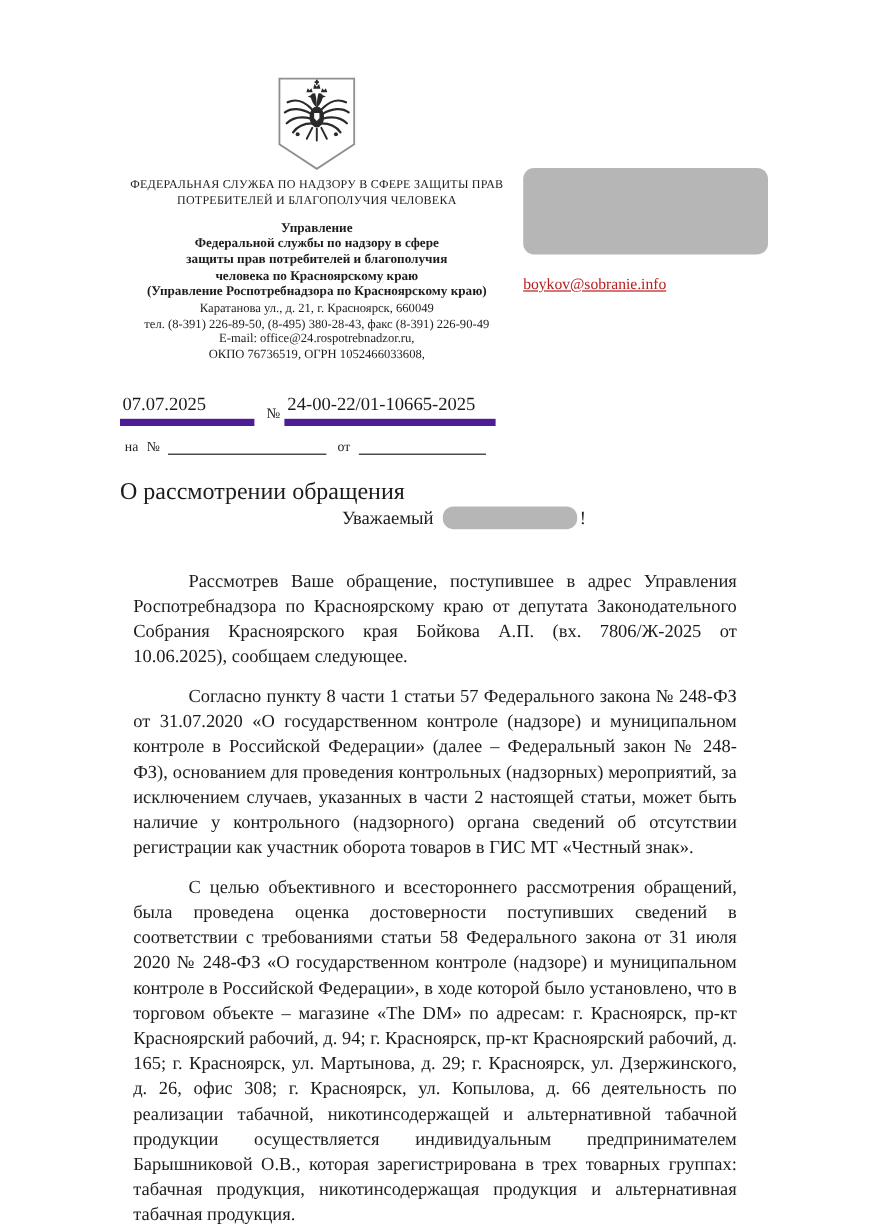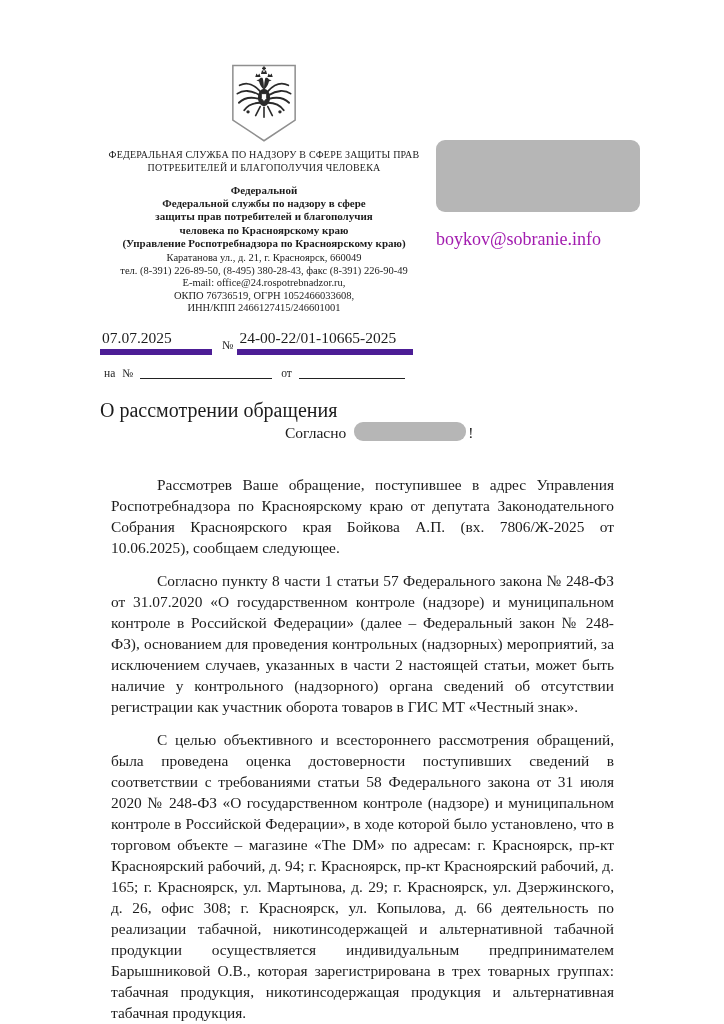--- a/index.html
+++ b/index.html
@@ -30,22 +30,22 @@
     font-size:10.5px;line-height:12.6px;
   }
   
   .recipient{position:absolute;left:436px;top:140px;width:208px;}
   .redacted-box{
     width:204px;height:72px;border-radius:9px;
     background:#b6b6b6;
   }
   .recipient-name{margin-top:13px;font-size:15.5px;}
   .recipient-email{
-    display:inline-block;margin-top:17px;font-size:18px;
-    color:#a21caf;cursor:pointer;
+    display:inline-block;margin-top:17px;font-size:13px;
+    color:#b91c1c;text-decoration:underline;cursor:pointer;
   }
   
   .date-row{position:absolute;left:100px;top:329px;font-size:15.5px;white-space:nowrap;}
   .u-line{display:inline-block;border-bottom:6px solid #4c1d95;padding:0 4px 2px 2px;text-align:left;}
   .date-field{min-width:106px;}
   .no-sign{display:inline-block;font-size:12px;transform:translateY(6px);margin:0 4px 0 10px;}
   .num-field{min-width:170px;}
   .ref-row{position:absolute;left:104px;top:366px;font-size:11.5px;white-space:nowrap;}
   .ref-row .lbl{margin-right:7px;}
   .blank-line{display:inline-block;border-bottom:1px solid #222;height:12px;vertical-align:bottom;}
@@ -98,51 +98,50 @@
           <path d="M45 56 L39 68"></path>
           <path d="M50 57 L50 70"></path>
           <path d="M55 56 L61 68"></path>
           <path d="M50 8 v-4 M48.4 5.8 h3.2"></path>
         </g>
         <path d="M46.5 39 h7 v6.5 l-3.5 4 -3.5 -4 z" fill="#ffffff" stroke="#2a2a2a" stroke-width="1.2"></path>
       </svg>
     </div>
     <div class="agency-caps">ФЕДЕРАЛЬНАЯ СЛУЖБА ПО НАДЗОРУ В СФЕРЕ ЗАЩИТЫ ПРАВ ПОТРЕБИТЕЛЕЙ И БЛАГОПОЛУЧИЯ ЧЕЛОВЕКА</div>
     <div class="org-name">
-      <div>Федеральной</div>
+      <div>Управление</div>
       <div>Федеральной службы по надзору в сфере</div>
       <div>защиты прав потребителей и благополучия</div>
       <div>человека по Красноярскому краю</div>
       <div>(Управление Роспотребнадзора по Красноярскому краю)</div>
     </div>
     <div class="org-addr">
       <div>Каратанова ул., д. 21, г. Красноярск, 660049</div>
       <div>тел. (8-391) 226-89-50, (8-495) 380-28-43, факс (8-391) 226-90-49</div>
       <div>E-mail: office@24.rospotrebnadzor.ru,</div>
       <div>ОКПО 76736519, ОГРН 1052466033608,</div>
-      <div>ИНН/КПП 2466127415/246601001</div>
     </div>
   </div>
 
   <div class="recipient">
     <div class="redacted-box"></div>
     <a class="recipient-email">boykov@sobranie.info</a>
   </div>
 
   <div class="date-row">
     <span class="u-line date-field">07.07.2025</span><span class="no-sign">№</span><span class="u-line num-field">24-00-22/01-10665-2025</span>
   </div>
   <div class="ref-row">
     <span class="lbl">на</span><span class="lbl">№</span><span class="blank-line blank-a"></span><span class="lbl">от</span><span class="blank-line blank-b"></span>
   </div>
 
   <div class="subject">О рассмотрении обращения</div>
 
   <div class="salutation">
-    <span>Согласно</span><span class="redacted-inline"></span><span>!</span>
+    <span>Уважаемый</span><span class="redacted-inline"></span><span>!</span>
   </div>
 
   <div class="body-text">
     <p>Рассмотрев Ваше обращение, поступившее в адрес Управления Роспотребнадзора по Красноярскому краю от депутата Законодательного Собрания Красноярского края Бойкова А.П. (вх. 7806/Ж-2025 от 10.06.2025), сообщаем следующее.</p>
     <p>Согласно пункту 8 части 1 статьи 57 Федерального закона № 248-ФЗ от 31.07.2020 «О государственном контроле (надзоре) и муниципальном контроле в Российской Федерации» (далее – Федеральный закон № 248-ФЗ), основанием для проведения контрольных (надзорных) мероприятий, за исключением случаев, указанных в части 2 настоящей статьи, может быть наличие у контрольного (надзорного) органа сведений об отсутствии регистрации как участник оборота товаров в ГИС МТ «Честный знак».</p>
     <p>С целью объективного и всестороннего рассмотрения обращений, была проведена оценка достоверности поступивших сведений в соответствии с требованиями статьи 58 Федерального закона от 31 июля 2020 № 248-ФЗ «О государственном контроле (надзоре) и муниципальном контроле в Российской Федерации», в ходе которой было установлено, что в торговом объекте – магазине «The DM» по адресам: г. Красноярск, пр-кт Красноярский рабочий, д. 94; г. Красноярск, пр-кт Красноярский рабочий, д. 165; г. Красноярск, ул. Мартынова, д. 29; г. Красноярск, ул. Дзержинского, д. 26, офис 308; г. Красноярск, ул. Копылова, д. 66 деятельность по реализации табачной, никотинсодержащей и альтернативной табачной продукции осуществляется индивидуальным предпринимателем Барышниковой О.В., которая зарегистрирована в трех товарных группах: табачная продукция, никотинсодержащая продукция и альтернативная табачная продукция.</p>
   </div>
 
 </div>
 

